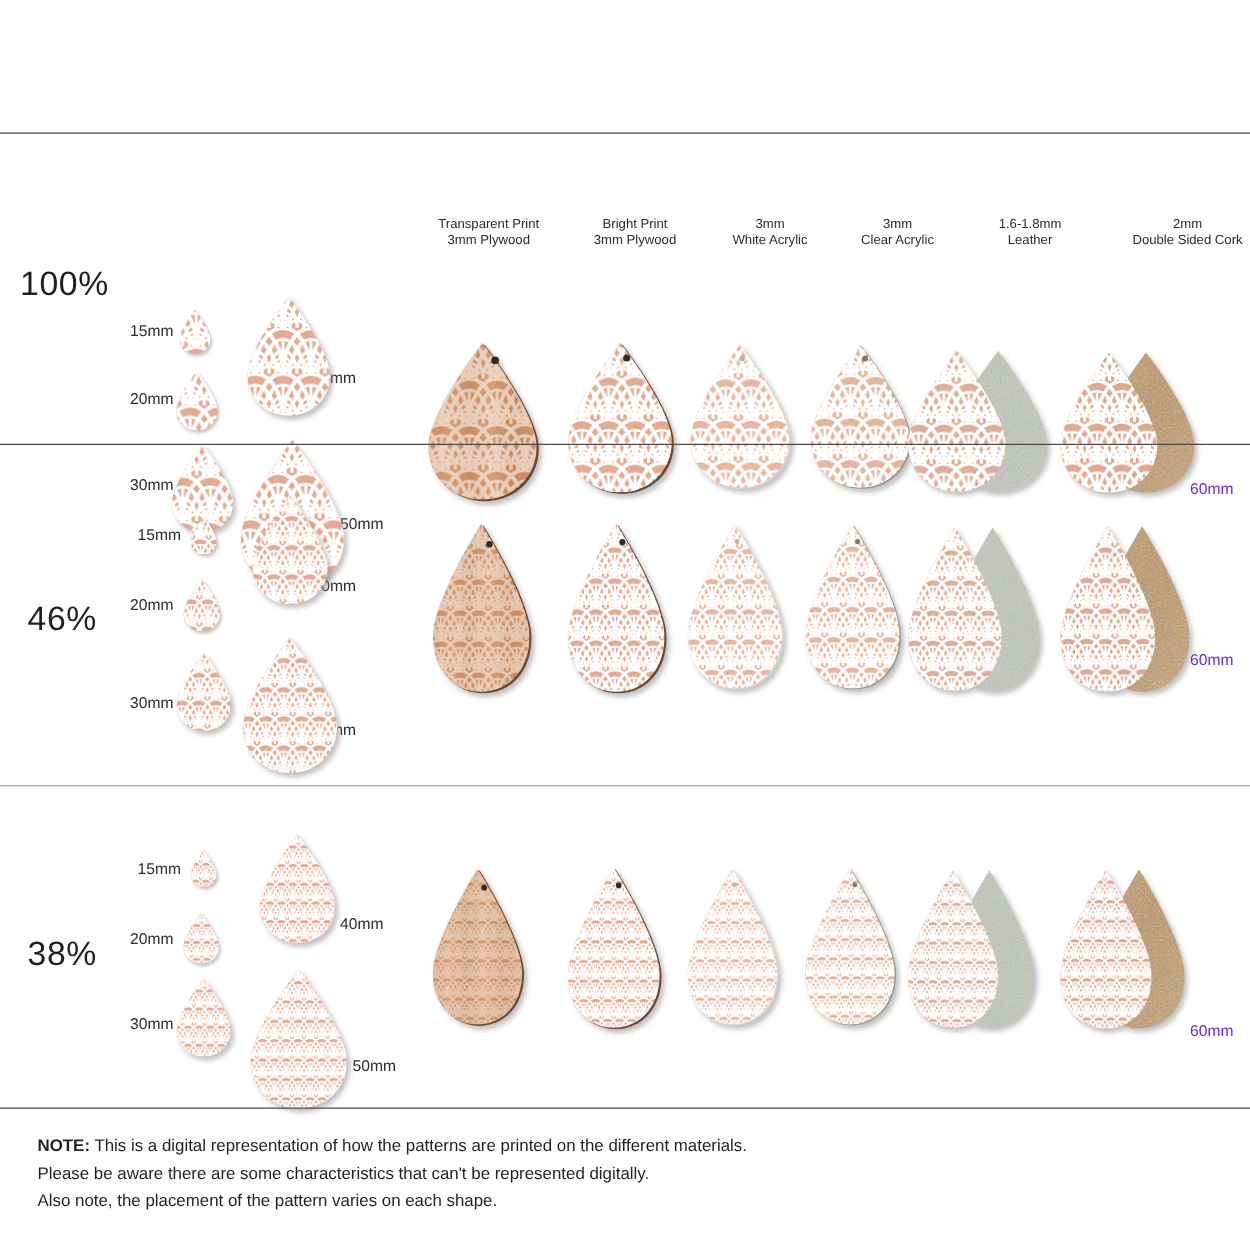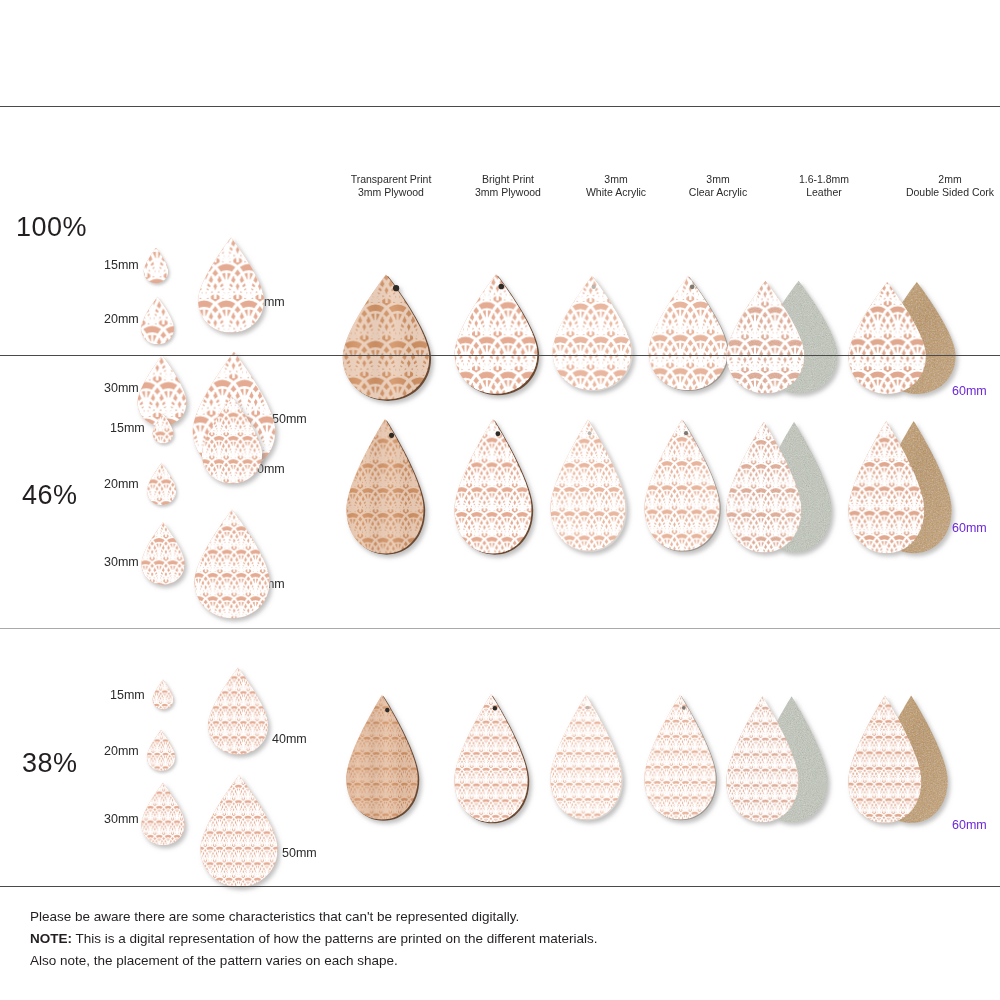--- a/index.html
+++ b/index.html
@@ -722,18 +722,18 @@
             <rect x="0" y="0" width="100" height="170" fill="url(#fan50)" transform="scale(1.12) translate(-3,-5)"></rect>
           </g>
       </svg>
     </div>
 
     <div class="mm60" style="left:952px;top:190px;">60mm</div>
   </div>
   <div class="rule rule-3"></div>
 
   <div class="note">
+    <span class="note-line"><b>NOTE:</b><span> This is a digital representation of how the patterns are printed on the different materials.</span></span>
     <span class="note-line">Please be aware there are some characteristics that can't be represented digitally.</span>
-    <span class="note-line"><b>NOTE:</b><span> This is a digital representation of how the patterns are printed on the different materials.</span></span>
     <span class="note-line">Also note, the placement of the pattern varies on each shape.</span>
   </div>
 
 </div>
 
 </body></html>

